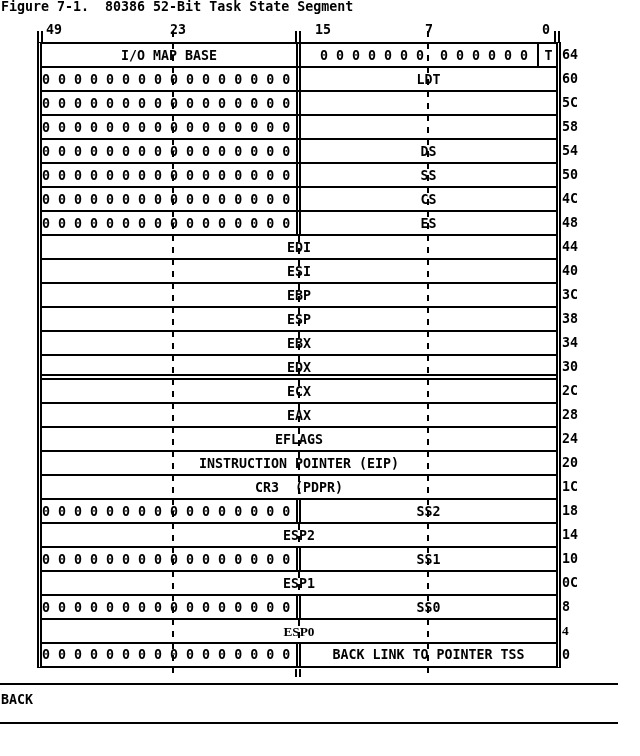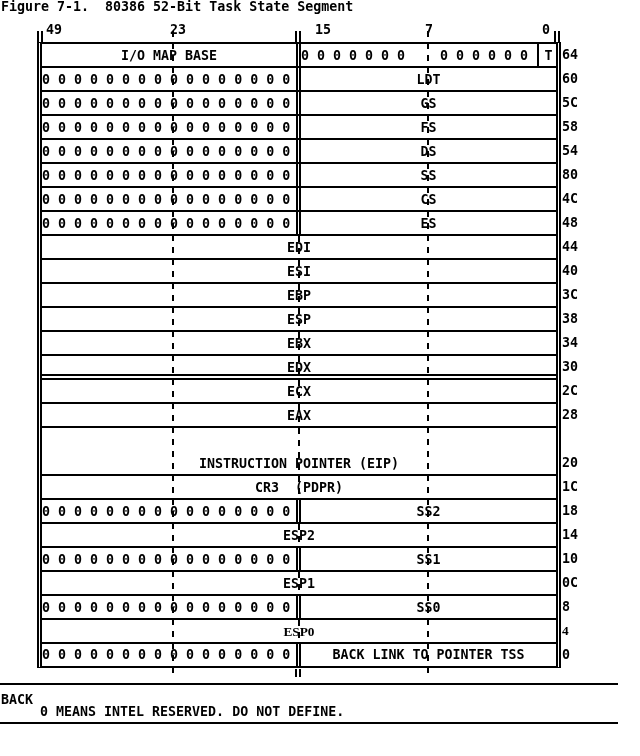--- a/index.html
+++ b/index.html
@@ -23,21 +23,21 @@
   .trow{position:absolute;left:0;width:514px;height:24px;box-sizing:border-box;border-bottom:2px solid #000;}
   .trow.last{height:22px;border-bottom:none;}
   .trow.dsep{border-bottom:6px double #000;}
   .cell{position:absolute;top:0;height:24px;display:flex;align-items:center;box-sizing:border-box;white-space:pre;}
   .trow.last .cell{height:22px;}
   .cell.full{left:0;width:514px;justify-content:center;}
   .cell.left{left:0;width:259px;border-right:5px double #000;}
   .cell.right{left:259px;width:255px;}
   .cell.center{justify-content:center;}
   .cell.zeros{}
-  .za{position:absolute;left:0;top:50%;transform:translateY(-50%);}
+  .za{position:absolute;left:19px;top:50%;transform:translateY(-50%);}
   .zb{position:absolute;left:139px;top:50%;transform:translateY(-50%);}
   .tbox{position:absolute;left:236px;top:0;bottom:0;width:19px;border-left:2px solid #000;
         display:flex;align-items:center;justify-content:center;}
   .offset{position:absolute;left:520px;top:0;height:22px;display:flex;align-items:center;}
 
   
   .tick{position:absolute;width:2px;
         background:repeating-linear-gradient(to bottom,#000 0 6px,transparent 6px 12px);}
   #tick23{left:172px;top:31px;height:647px;}
   #tick7{left:427px;top:31px;height:647px;}
@@ -83,37 +83,35 @@
         <div class="cell right"><span class="za">0 0 0 0 0 0 0</span><span class="zb">0 0 0 0 0 0</span><div class="tbox">T</div></div>
         <span class="offset">64</span>
       </div>
       <div class="trow" style="top: 24px;">
         <div class="cell left zeros">0 0 0 0 0 0 0 0 0 0 0 0 0 0 0 0</div>
         <div class="cell right center"><span>LDT</span></div>
         <span class="offset">60</span>
       </div>
       <div class="trow" style="top: 48px;">
         <div class="cell left zeros">0 0 0 0 0 0 0 0 0 0 0 0 0 0 0 0</div>
-        <div class="cell right center"><span>GS</span></div>
         <span class="offset">5C</span>
       </div>
       <div class="trow" style="top: 72px;">
         <div class="cell left zeros">0 0 0 0 0 0 0 0 0 0 0 0 0 0 0 0</div>
-        <div class="cell right center"><span>FS</span></div>
         <span class="offset">58</span>
       </div>
       <div class="trow" style="top: 96px;">
         <div class="cell left zeros">0 0 0 0 0 0 0 0 0 0 0 0 0 0 0 0</div>
         <div class="cell right center"><span>DS</span></div>
         <span class="offset">54</span>
       </div>
       <div class="trow" style="top: 120px;">
         <div class="cell left zeros">0 0 0 0 0 0 0 0 0 0 0 0 0 0 0 0</div>
         <div class="cell right center"><span>SS</span></div>
-        <span class="offset">80</span>
+        <span class="offset">50</span>
       </div>
       <div class="trow" style="top: 144px;">
         <div class="cell left zeros">0 0 0 0 0 0 0 0 0 0 0 0 0 0 0 0</div>
         <div class="cell right center"><span>CS</span></div>
         <span class="offset">4C</span>
       </div>
       <div class="trow" style="top: 168px;">
         <div class="cell left zeros">0 0 0 0 0 0 0 0 0 0 0 0 0 0 0 0</div>
         <div class="cell right center"><span>ES</span></div>
         <span class="offset">48</span>
@@ -142,20 +140,24 @@
         <div class="cell full"><span>EDX</span></div>
         <span class="offset">30</span>
       </div>
       <div class="trow" style="top: 336px;">
         <div class="cell full"><span>ECX</span></div>
         <span class="offset">2C</span>
       </div>
       <div class="trow" style="top: 360px;">
         <div class="cell full"><span>EAX</span></div>
         <span class="offset">28</span>
+      </div>
+      <div class="trow" style="top: 384px;">
+        <div class="cell full"><span>EFLAGS</span></div>
+        <span class="offset">24</span>
       </div>
       <div class="trow" style="top: 408px;">
         <div class="cell full"><span>INSTRUCTION POINTER (EIP)</span></div>
         <span class="offset">20</span>
       </div>
       <div class="trow" style="top: 432px;">
         <div class="cell full"><span>CR3  (PDPR)</span></div>
         <span class="offset">1C</span>
       </div>
       <div class="trow" style="top: 456px;">
@@ -194,16 +196,15 @@
 
   <div class="tick" id="tick23"></div>
   <div class="tick" id="tick7"></div>
   <div class="tick midtick" id="mid1"></div>
   <div class="tick midtick" id="mid2"></div>
   <div class="tick midtick" id="mid3"></div>
   <div class="tick midtick" id="mid4"></div>
 
   <div class="rule" id="rule1"></div>
   <div id="noteHeading" class="abs">BACK</div>
-  <div id="noteBody" class="abs">0 MEANS INTEL RESERVED. DO NOT DEFINE.</div>
   <div class="rule" id="rule2"></div>
 
 </div>
 
 </body></html>

